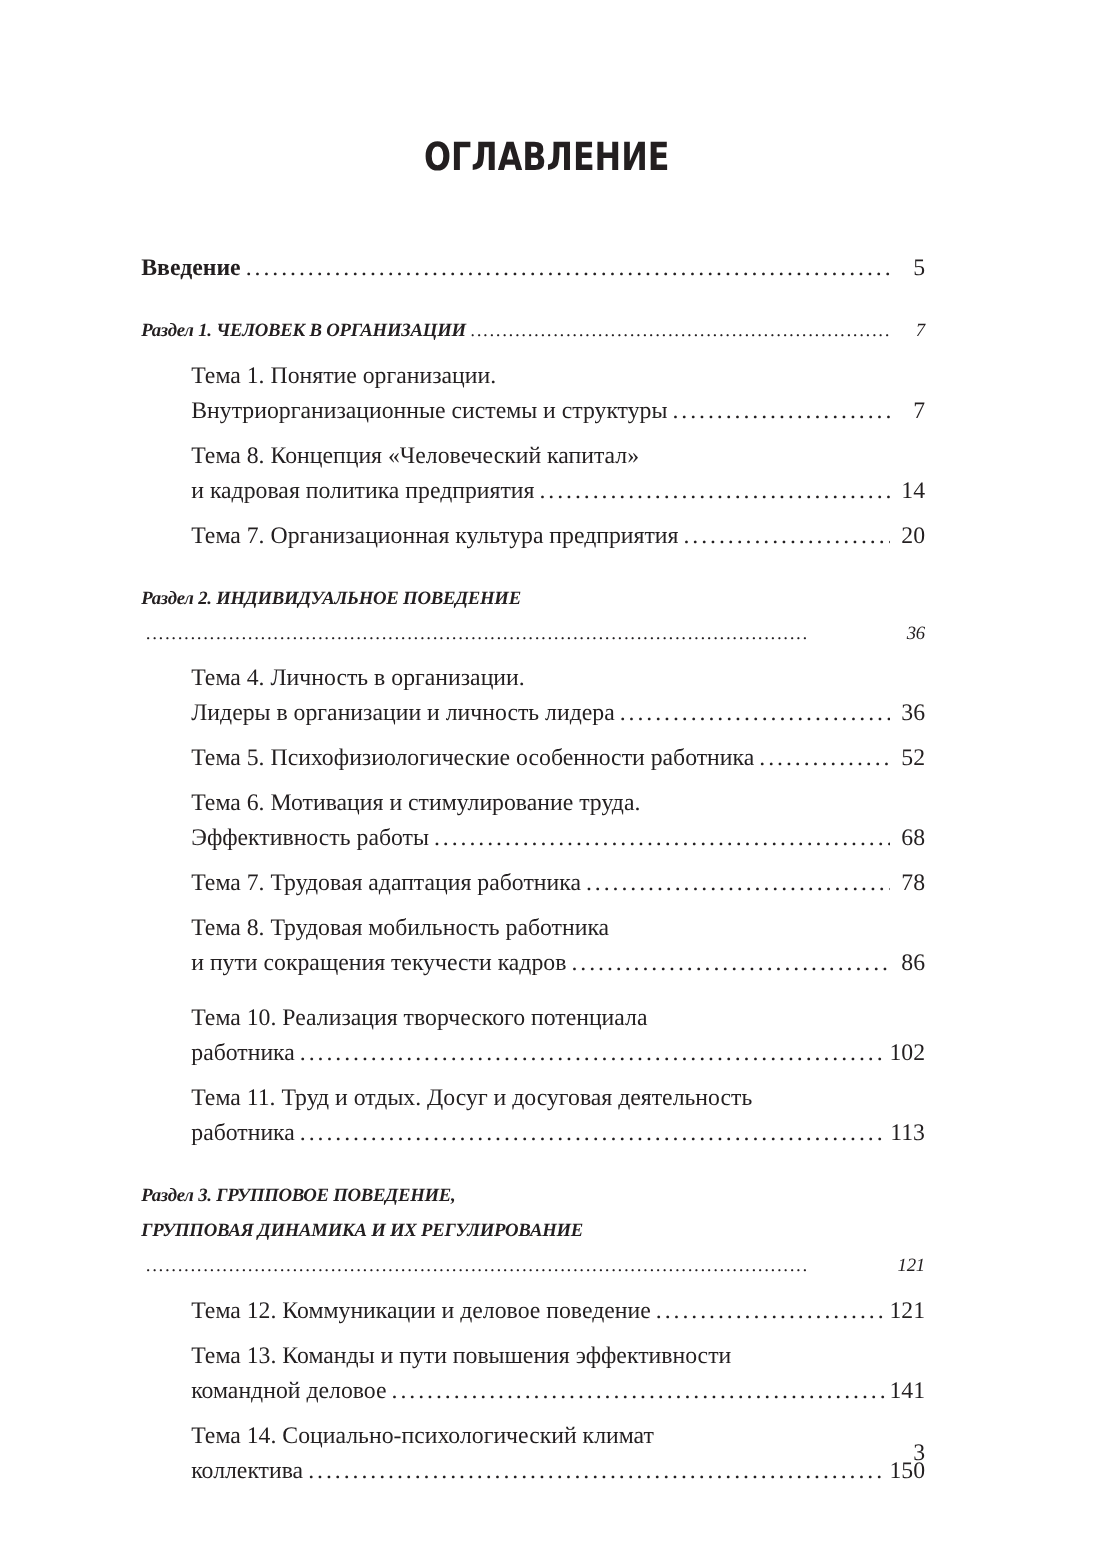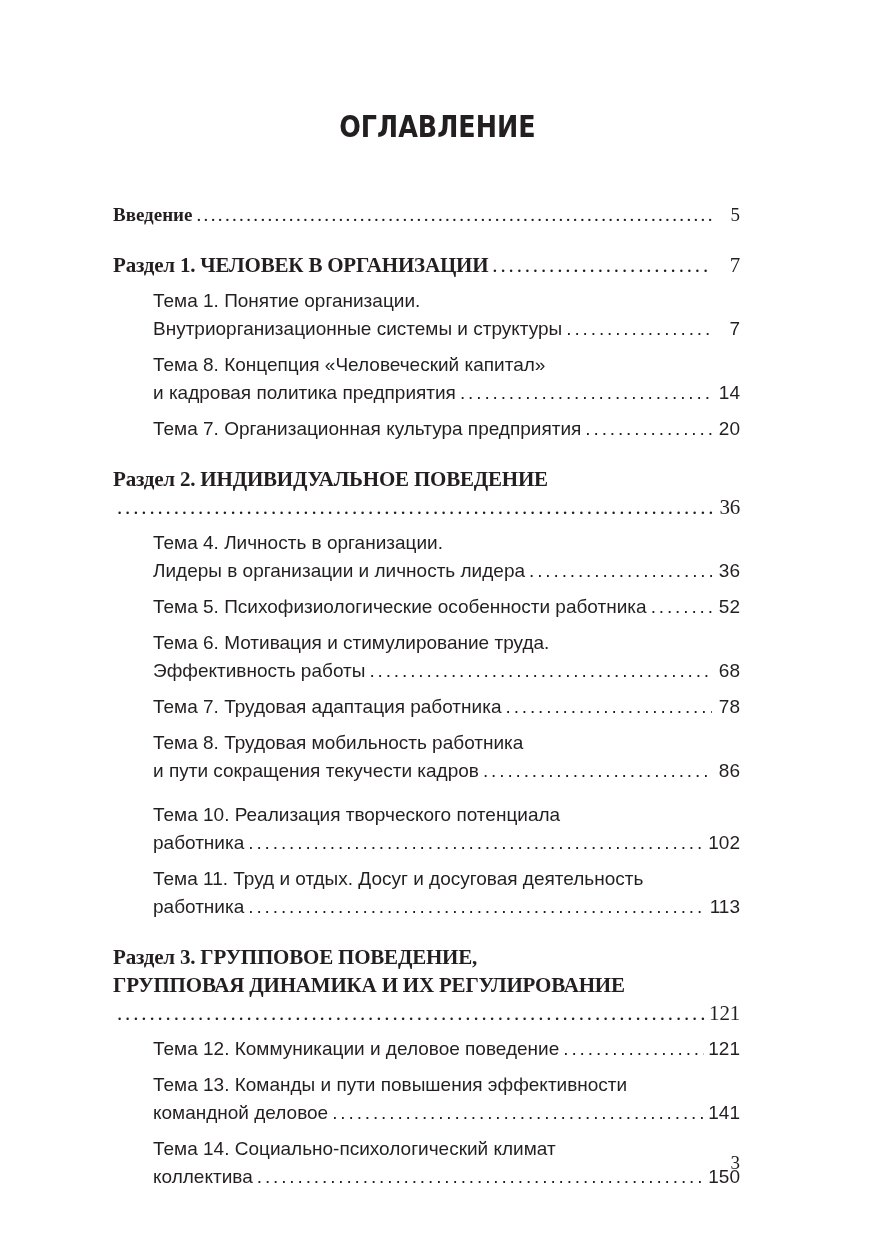--- a/index.html
+++ b/index.html
@@ -3,22 +3,22 @@
 <meta charset="utf-8">
 <style>
   html, body { margin: 0; padding: 0; background: #ffffff; }
   body { width: 875px; height: 1241px; position: relative; overflow: hidden;
          font-family: "DejaVu Serif", "Liberation Serif", serif; color: #231f20; }
   .page-title { position: absolute; top: 108px; left: 0; width: 875px; text-align: center;
          font-family: "DejaVu Sans", "Liberation Sans", sans-serif; font-weight: bold;
          font-size: 31px; letter-spacing: 0px; transform: scaleX(0.82); transform-origin: 437px 0; }
   .toc { position: absolute; left: 113px; top: 201px; width: 627px; }
   .entry { position: relative; font-size: 17.3px; line-height: 28px; }
-  .entry.section { font-weight: bold; font-family: "Liberation Serif", "DejaVu Serif", serif; font-size: 21px; letter-spacing: -0.2px; }
-  .entry.topic { padding-left: 40px; font-family: Liberation Sans, sans-serif; font-size: 19px; }
+  .entry.section { font-weight: bold; font-family: "Liberation Serif", "DejaVu Serif", serif; font-size: 15px; letter-spacing: -0.2px; font-style: italic; }
+  .entry.topic { padding-left: 40px; font-family: Liberation Serif, serif; font-size: 19px; }
   .entry.intro { font-weight: bold; font-family: "Liberation Serif","DejaVu Serif", serif; font-size: 19px; }
   .line { display: block; white-space: nowrap; }
   .last { display: flex; align-items: center; white-space: nowrap; }
   .last .txt { flex: 0 0 auto; }
   .last .dots { flex: 1 1 auto; overflow: hidden; font-weight: normal; letter-spacing: 2.6px;
                 margin: 0 4px 0 4px; color: #231f20; }
   .last .dots::before { content: ". . . . . . . . . . . . . . . . . . . . . . . . . . . . . . . . . . . . . . . . . . . . . . . . . . . . . . . . . . . . . . . . . . . . . . . . . . . . . . . . . . . . . . . . . . . . . . . . . . . . . . . ."; letter-spacing: -1.2px; }
   .last .pg { flex: 0 0 auto; font-weight: normal; text-align: right; min-width: 24px; }
   .gap-s { height: 8px; }
   .gap-l { height: 22px; }

